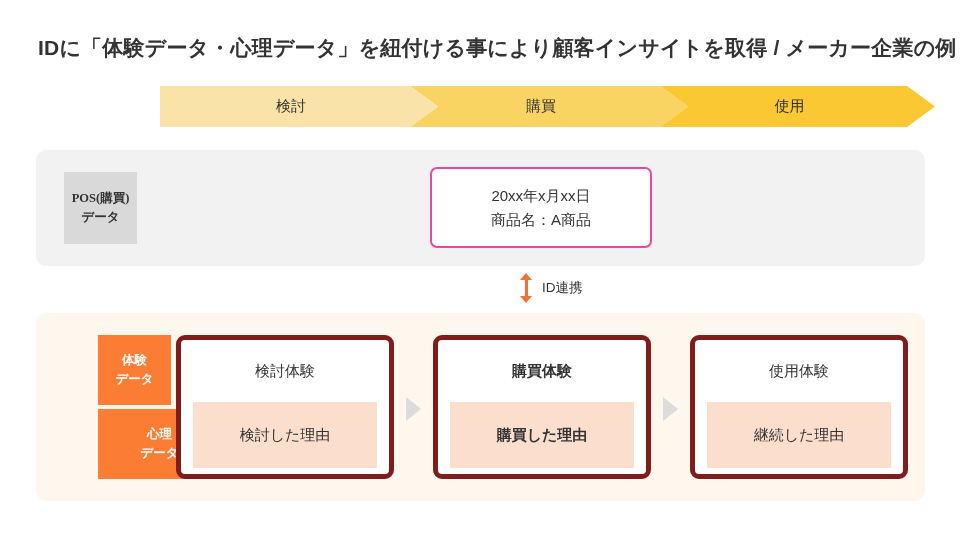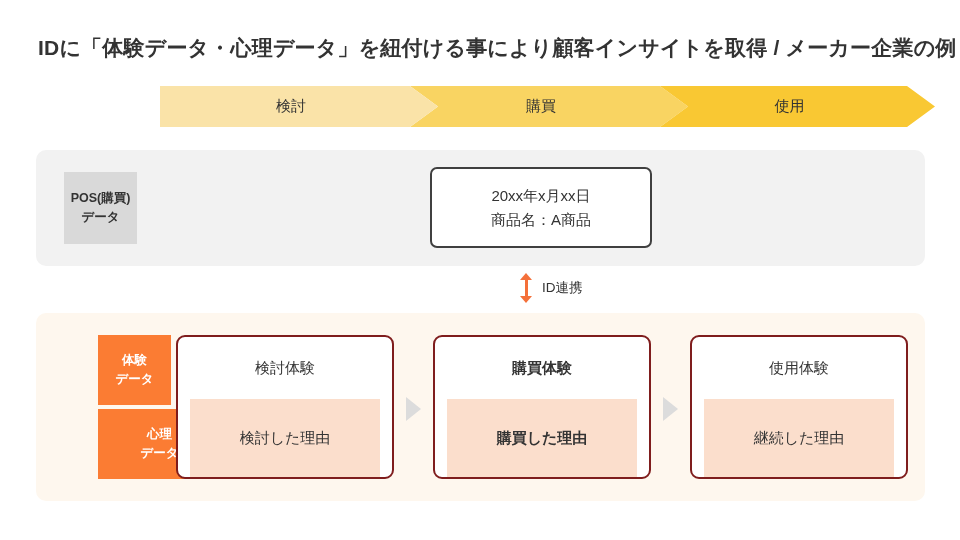--- a/index.html
+++ b/index.html
@@ -89,29 +89,30 @@
     height: 72px;
     background: #d9d9d9;
     display: flex;
     flex-direction: column;
     align-items: center;
     justify-content: center;
     font-size: 12.5px;
     font-weight: bold;
     color: #333333;
     line-height: 1.5;
+    font-family: Liberation Serif, serif;
   }
   #pos-card {
     position: absolute;
     left: 394px;
     top: 17px;
     width: 222px;
     height: 81px;
     background: #ffffff;
-    border: 2px solid #404040;
+    border: 2px solid #ec4899;
     border-radius: 7px;
     display: flex;
     flex-direction: column;
     align-items: center;
     justify-content: center;
     font-size: 15px;
     color: #333333;
     line-height: 1.55;
     box-sizing: border-box;
   }
@@ -190,21 +191,21 @@
   }
   #tag-experience { top: 22px; }
   #tag-psych { top: 96px; padding-left: 25px; }
 
   .journey-card {
     position: absolute;
     top: 22px;
     width: 218px;
     height: 144px;
     background: #ffffff;
-    border: 2px solid #7f1d1d;
+    border: 5px solid #7f1d1d;
     border-radius: 9px;
     box-sizing: border-box;
   }
   #card-0 { left: 140px; }
   #card-1 { left: 397px; font-weight: bold; }
   #card-2 { left: 654px; }
 
   .card-title {
     position: absolute;
     left: 0;
@@ -212,21 +213,21 @@
     top: 22px;
     text-align: center;
     font-size: 15px;
     color: #333333;
   }
   .card-reason {
     position: absolute;
     left: 12px;
     right: 12px;
     top: 62px;
-    height: 78px;
+    height: 66px;
     background: #fbdecc;
     display: flex;
     align-items: center;
     justify-content: center;
     font-size: 15px;
     color: #333333;
   }
 
   .card-arrow {
     position: absolute;

